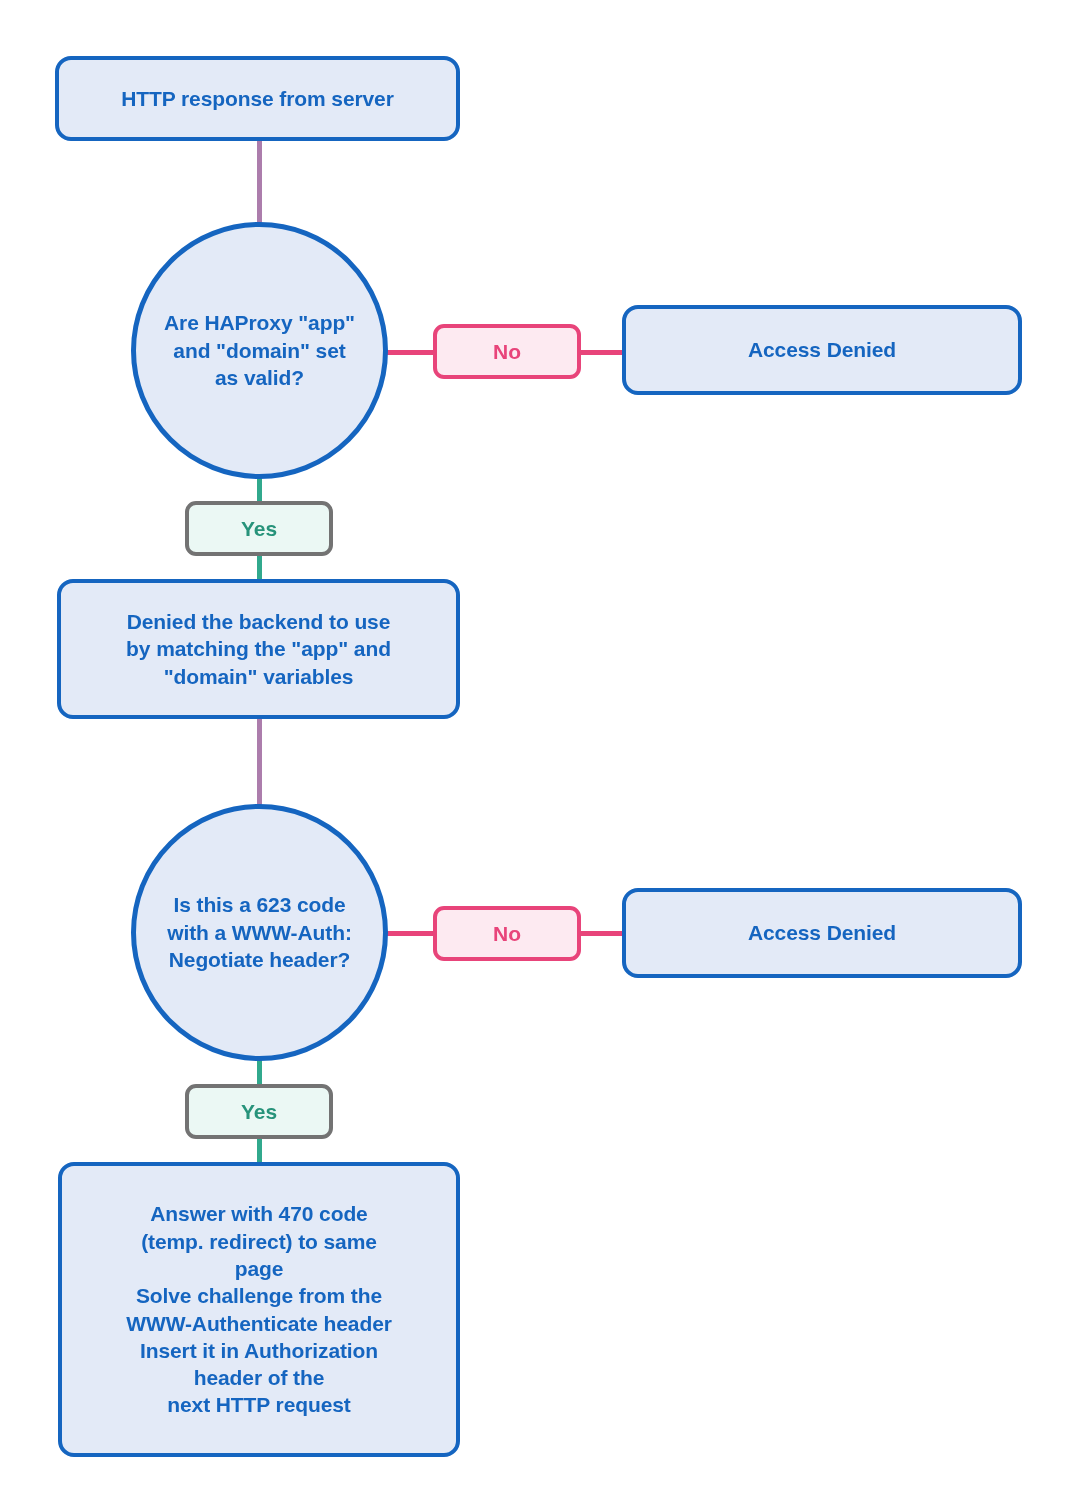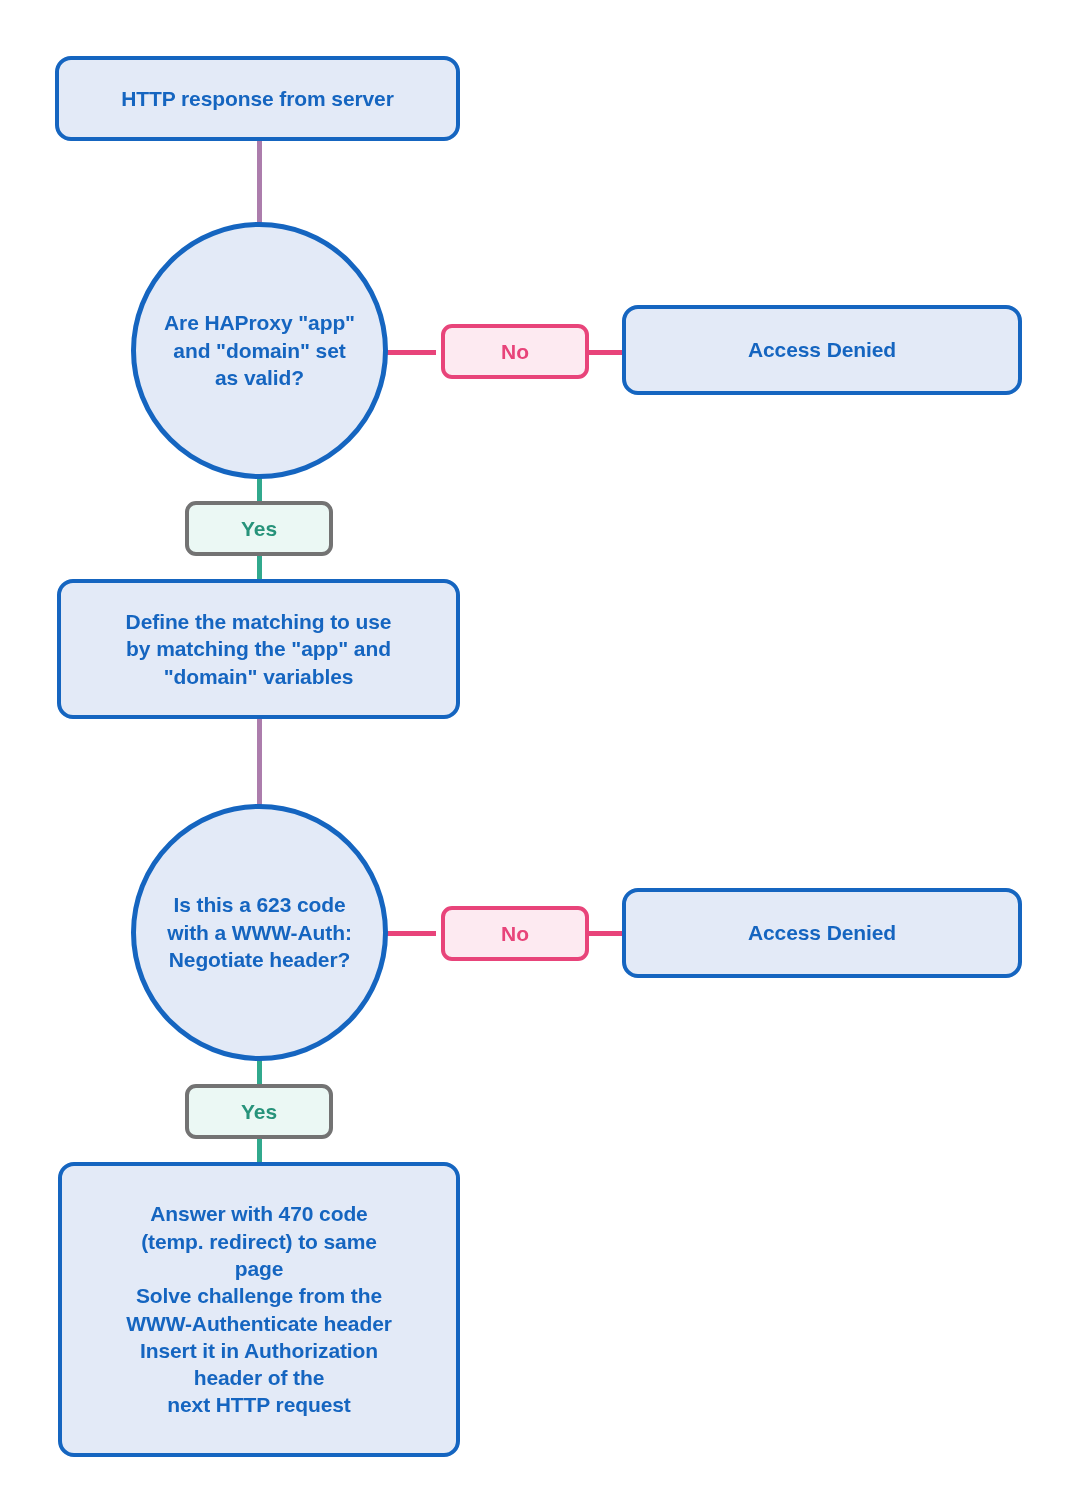--- a/index.html
+++ b/index.html
@@ -72,21 +72,20 @@
   }
   .edge-yes {
     background: #ebf8f4;
     border: 4px solid #737373;
     color: #27937a;
   }
   .edge-no {
     background: #fdeaf1;
     border: 4px solid #e8447a;
     color: #e8447a;
-    margin-left: 8px;
   }
 
   .nowrap-block { white-space: pre-line; }
 </style>
 </head>
 <body>
 
 <div id="canvas">
 
   <div class="conn conn-v conn-purple" style="left:257px; top:136px; height:92px;"></div>
@@ -125,21 +124,21 @@
 
   <div class="node proc" style="left:622px; top:305px; width:400px; height:90px; font-size:21px;">
     <span>Access Denied</span>
   </div>
 
   <div class="edge-label edge-yes" style="left:185px; top:501px; width:148px; height:55px; font-size:21px;">
     <span>Yes</span>
   </div>
 
   <div class="node proc" style="left:57px; top:579px; width:403px; height:140px; font-size:21px;">
-    <span class="nowrap-block">Define the matching to use
+    <span class="nowrap-block">Denied the backend to use
 by matching the "app" and
 "domain" variables</span>
   </div>
 
   <div class="node decision" style="left:131px; top:804px; width:257px; height:257px; font-size:21px;">
     <span class="nowrap-block">Is this a 623 code
 with a WWW-Auth:
 Negotiate header?</span>
   </div>
 

